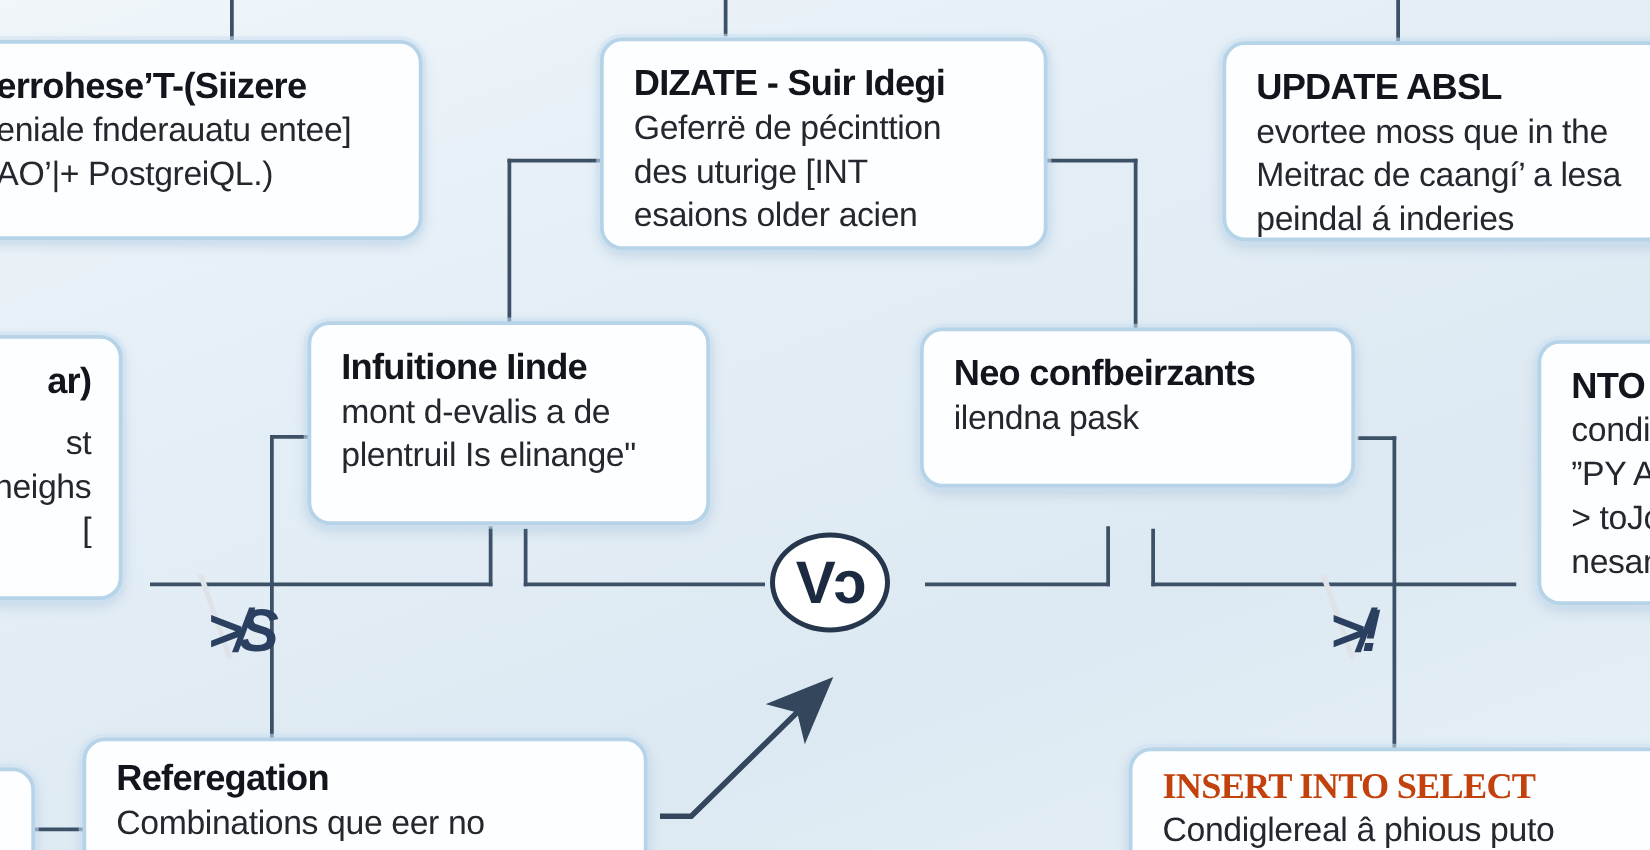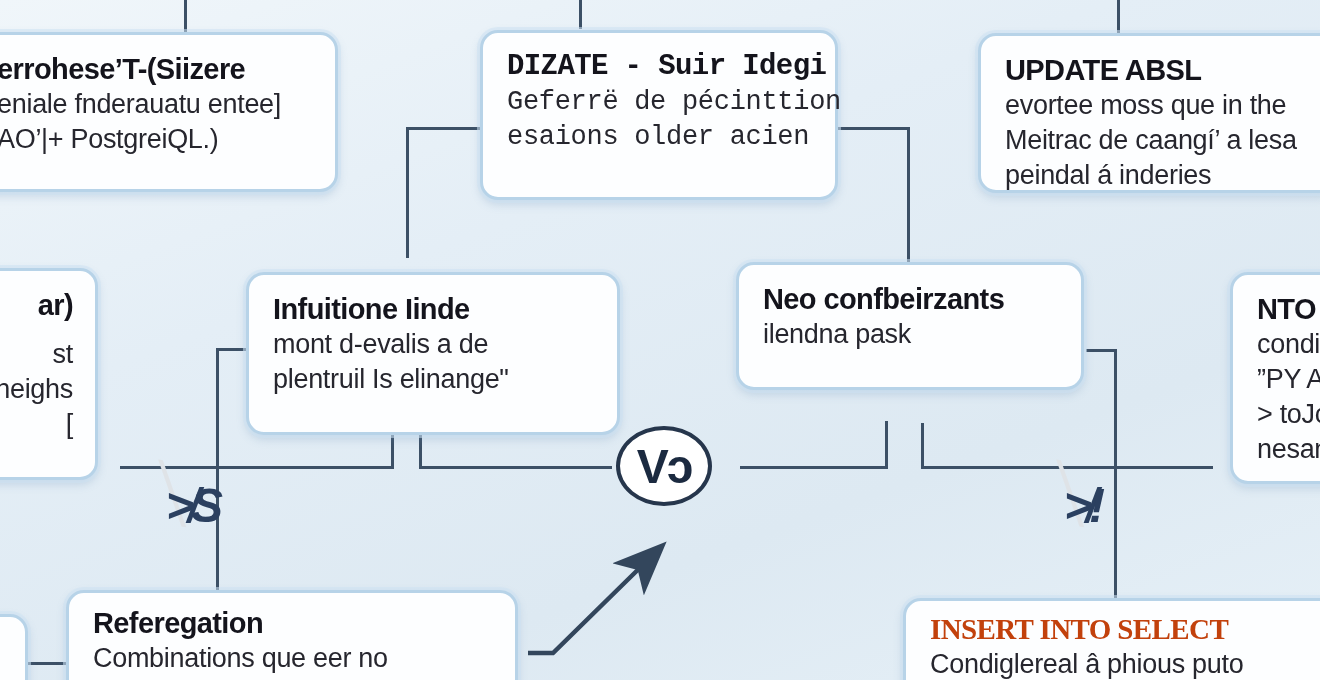--- a/index.html
+++ b/index.html
@@ -86,41 +86,42 @@
   </defs>
   <path d="M33,128 H58 L162,26" stroke="#33465c" stroke-width="4.5" fill="none" marker-end="url(#ah)"></path>
 </svg>
 
 <div class="box" style="left:-30px;top:32px;width:368px;height:160px;">
   <div class="title">errohese’T-(Siizere</div>
   <div class="line">eniale fnderauatu entee]</div>
   <div class="line">AO’|+ PostgreiQL.)</div>
 </div>
 
-<div class="box" style="left:480px;top:30px;width:358px;height:170px;font-family:Liberation Mono, monospace;">
+<div class="box" style="left:480px;top:30px;width:358px;height:170px;">
   <div class="title">DIZATE - Suir Idegi</div>
   <div class="line">Geferrë de pécinttion</div>
+  <div class="line">des uturige [INT</div>
   <div class="line">esaions older acien</div>
 </div>
 
 <div class="box" style="left:978px;top:33px;width:360px;height:160px;">
   <div class="title">UPDATE ABSL</div>
   <div class="line">evortee moss que in the</div>
   <div class="line">Meitrac de caangí’ a lesa</div>
   <div class="line">peindal á inderies</div>
 </div>
 
 <div class="box align-right" style="left:-148px;top:268px;width:246px;height:212px;padding-right:22px;">
   <div class="title">ar)</div>
   <div class="line gap">st</div>
   <div class="line">heighs</div>
   <div class="line">[</div>
 </div>
 
-<div class="box" style="left:246px;top:272px;width:374px;height:163px;">
+<div class="box" style="left:246px;top:257px;width:322px;height:163px;">
   <div class="title">Infuitione Iinde</div>
   <div class="line">mont d-evalis a de</div>
   <div class="line">plentruil Is elinange"</div>
 </div>
 
 <div class="box" style="left:736px;top:262px;width:348px;height:128px;">
   <div class="title">Neo confbeirzants</div>
   <div class="line">ilendna pask</div>
 </div>
 

